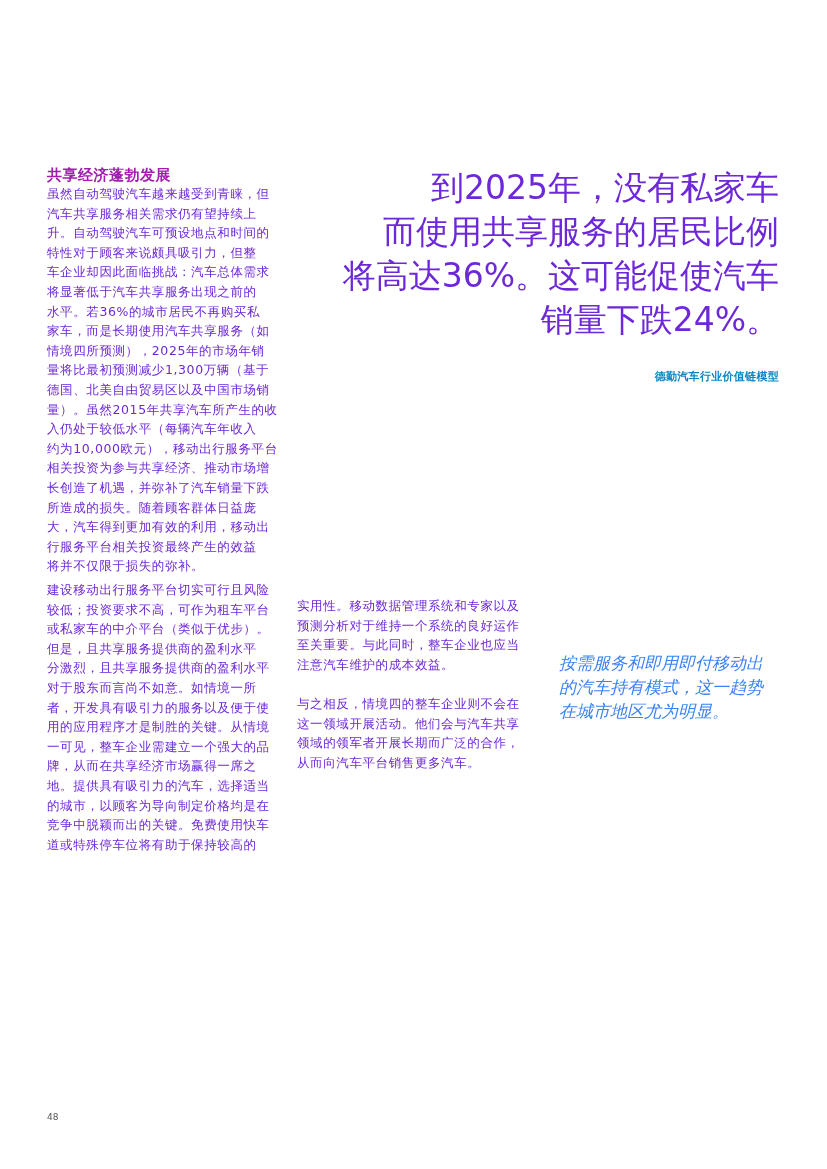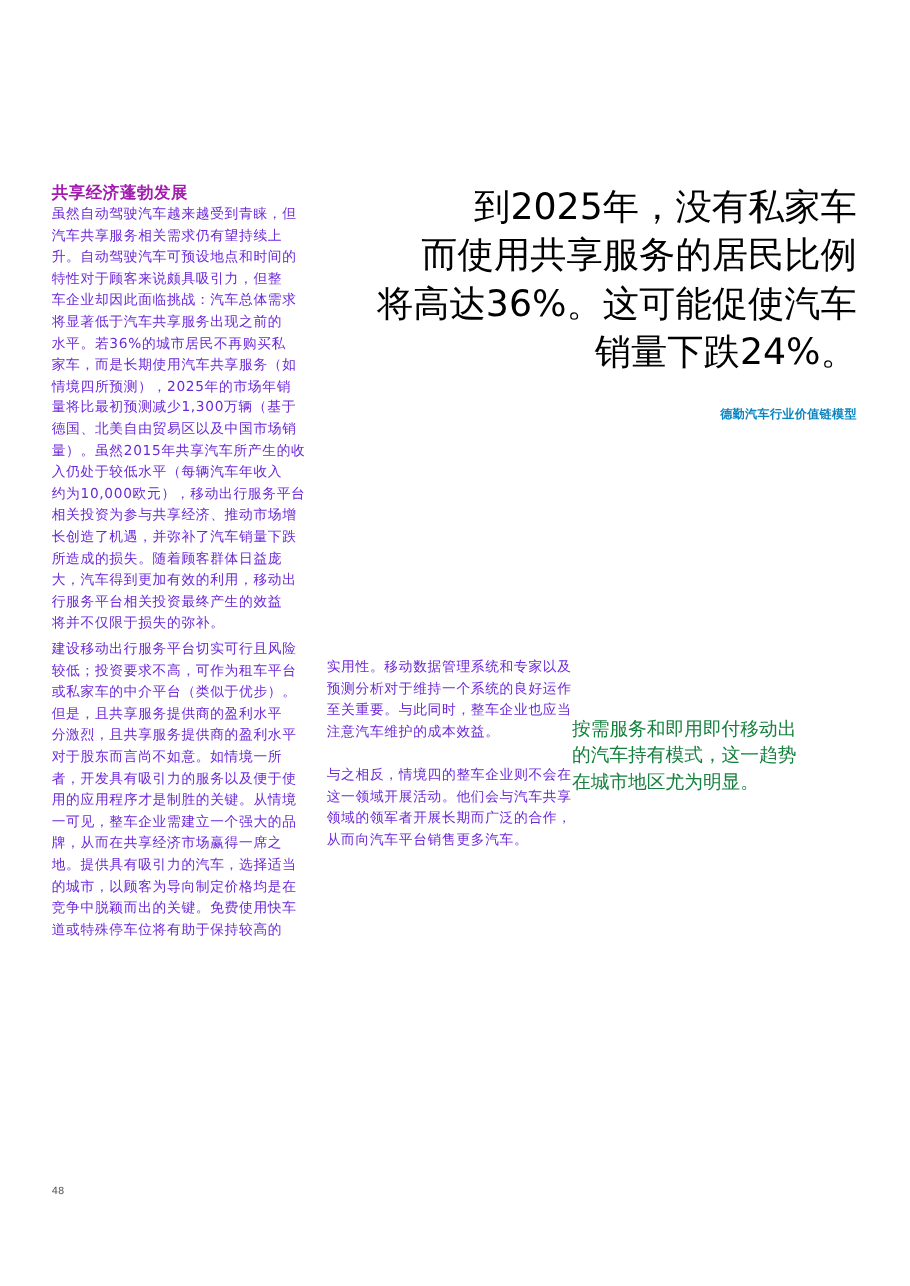--- a/index.html
+++ b/index.html
@@ -54,53 +54,54 @@
       height: 19.6px;
     }
     .pull-quote {
       position: absolute;
       right: 48px;
       top: 166px;
       width: 440px;
       text-align: right;
       font-size: 33px;
       line-height: 44px;
-      color: #000000;
+      color: #6d28d9;
       font-weight: normal;
     }
     .pull-quote .line {
       display: block;
       white-space: nowrap;
     }
     .attribution {
       position: absolute;
       right: 48px;
       top: 369px;
       font-size: 11px;
       font-weight: bold;
       color: #0a85c2;
       letter-spacing: 0.3px;
     }
     .side-quote {
       position: absolute;
-      left: 520px;
+      left: 559px;
       top: 651px;
       width: 240px;
       font-size: 17px;
       line-height: 24px;
-      color: #15803d;
+      color: #3b82f6;
+      font-style: italic;
     }
     .side-quote .line {
       display: block;
       white-space: nowrap;
     }
     .page-number {
       position: absolute;
       left: 47px;
-      top: 1078px;
+      top: 1112px;
       font-size: 9px;
       color: #555555;
     }
   </style>
 </head>
 <body>
 
 <div class="section-heading">共享经济蓬勃发展</div>
 
 <div id="intro" class="col">

